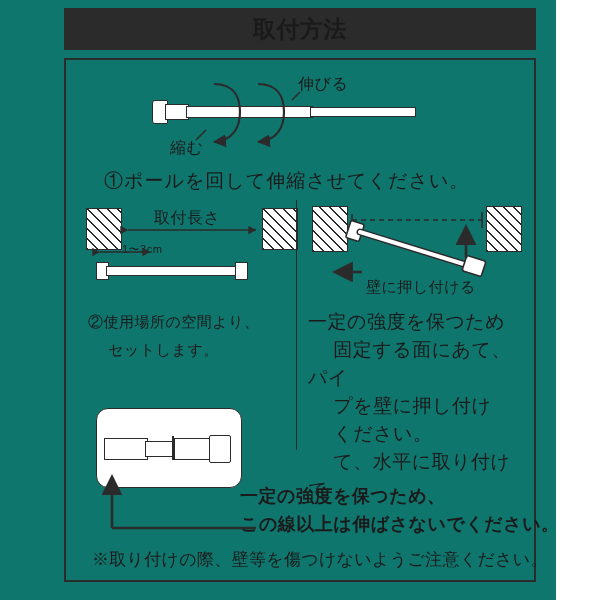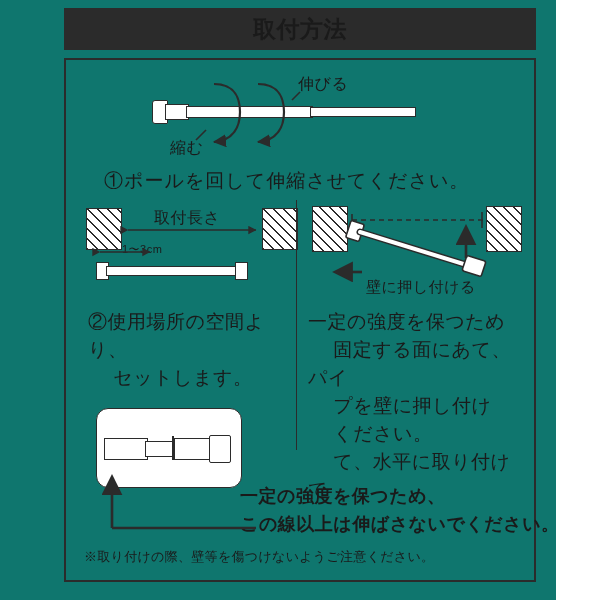--- a/index.html
+++ b/index.html
@@ -118,21 +118,21 @@
     background: #ffffff;
     border: 1.5px solid #2b2b2b;
   }
 
   
   .step2-text {
     position: absolute;
     left: 88px;
     top: 308px;
     width: 200px;
-    font-size: 19px;
+    font-size: 15px;
     line-height: 28px;
     letter-spacing: 0.5px;
   }
   .hatch {
     background-color: #ffffff;
     background-image: repeating-linear-gradient(
       45deg,
       #2b2b2b 0px, #2b2b2b 1.4px,
       #ffffff 1.4px, #ffffff 7px
     );
@@ -267,23 +267,23 @@
     width: 320px;
     font-size: 18px;
     font-weight: bold;
     line-height: 28px;
     letter-spacing: 0.5px;
     margin-left: 44px;
   }
 
   .footer-note {
     position: absolute;
-    left: 84px;
+    left: 92px;
     top: 548px;
-    font-size: 13px;
+    font-size: 17px;
     letter-spacing: 0.3px;
   }
 
   svg.overlay {
     position: absolute;
     left: 0; top: 0;
     width: 600px; height: 600px;
     pointer-events: none;
   }
 </style>

